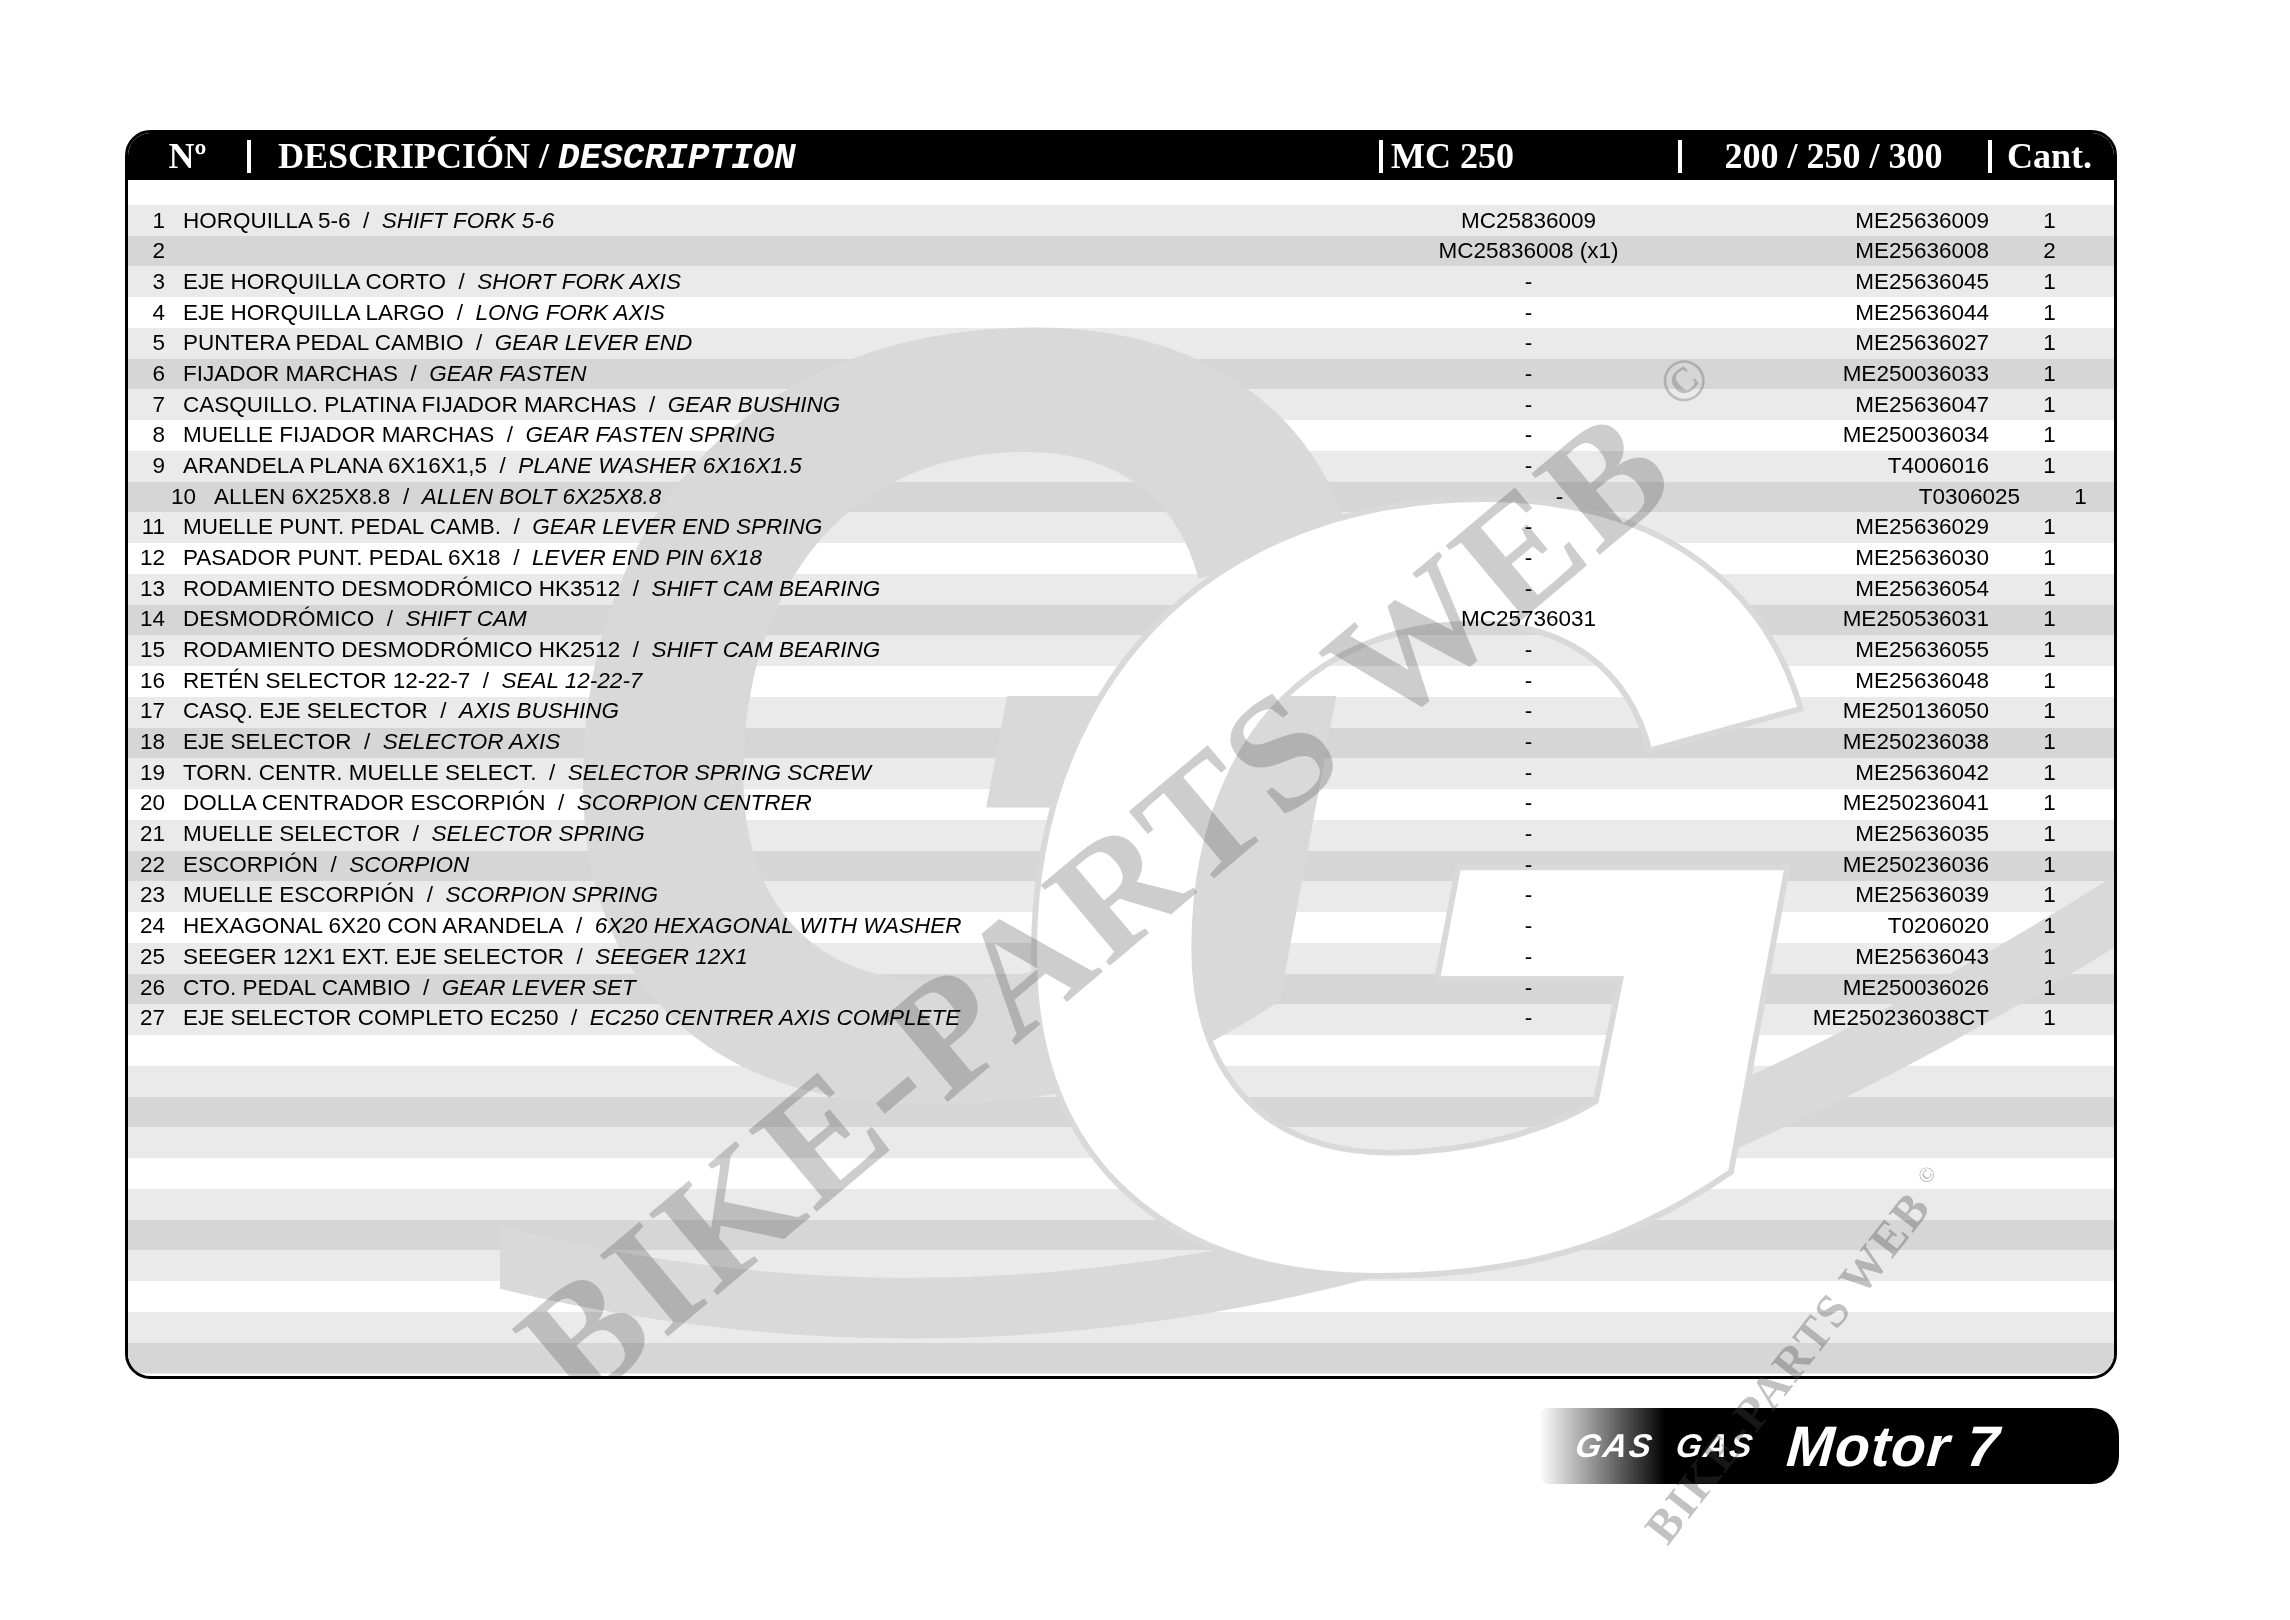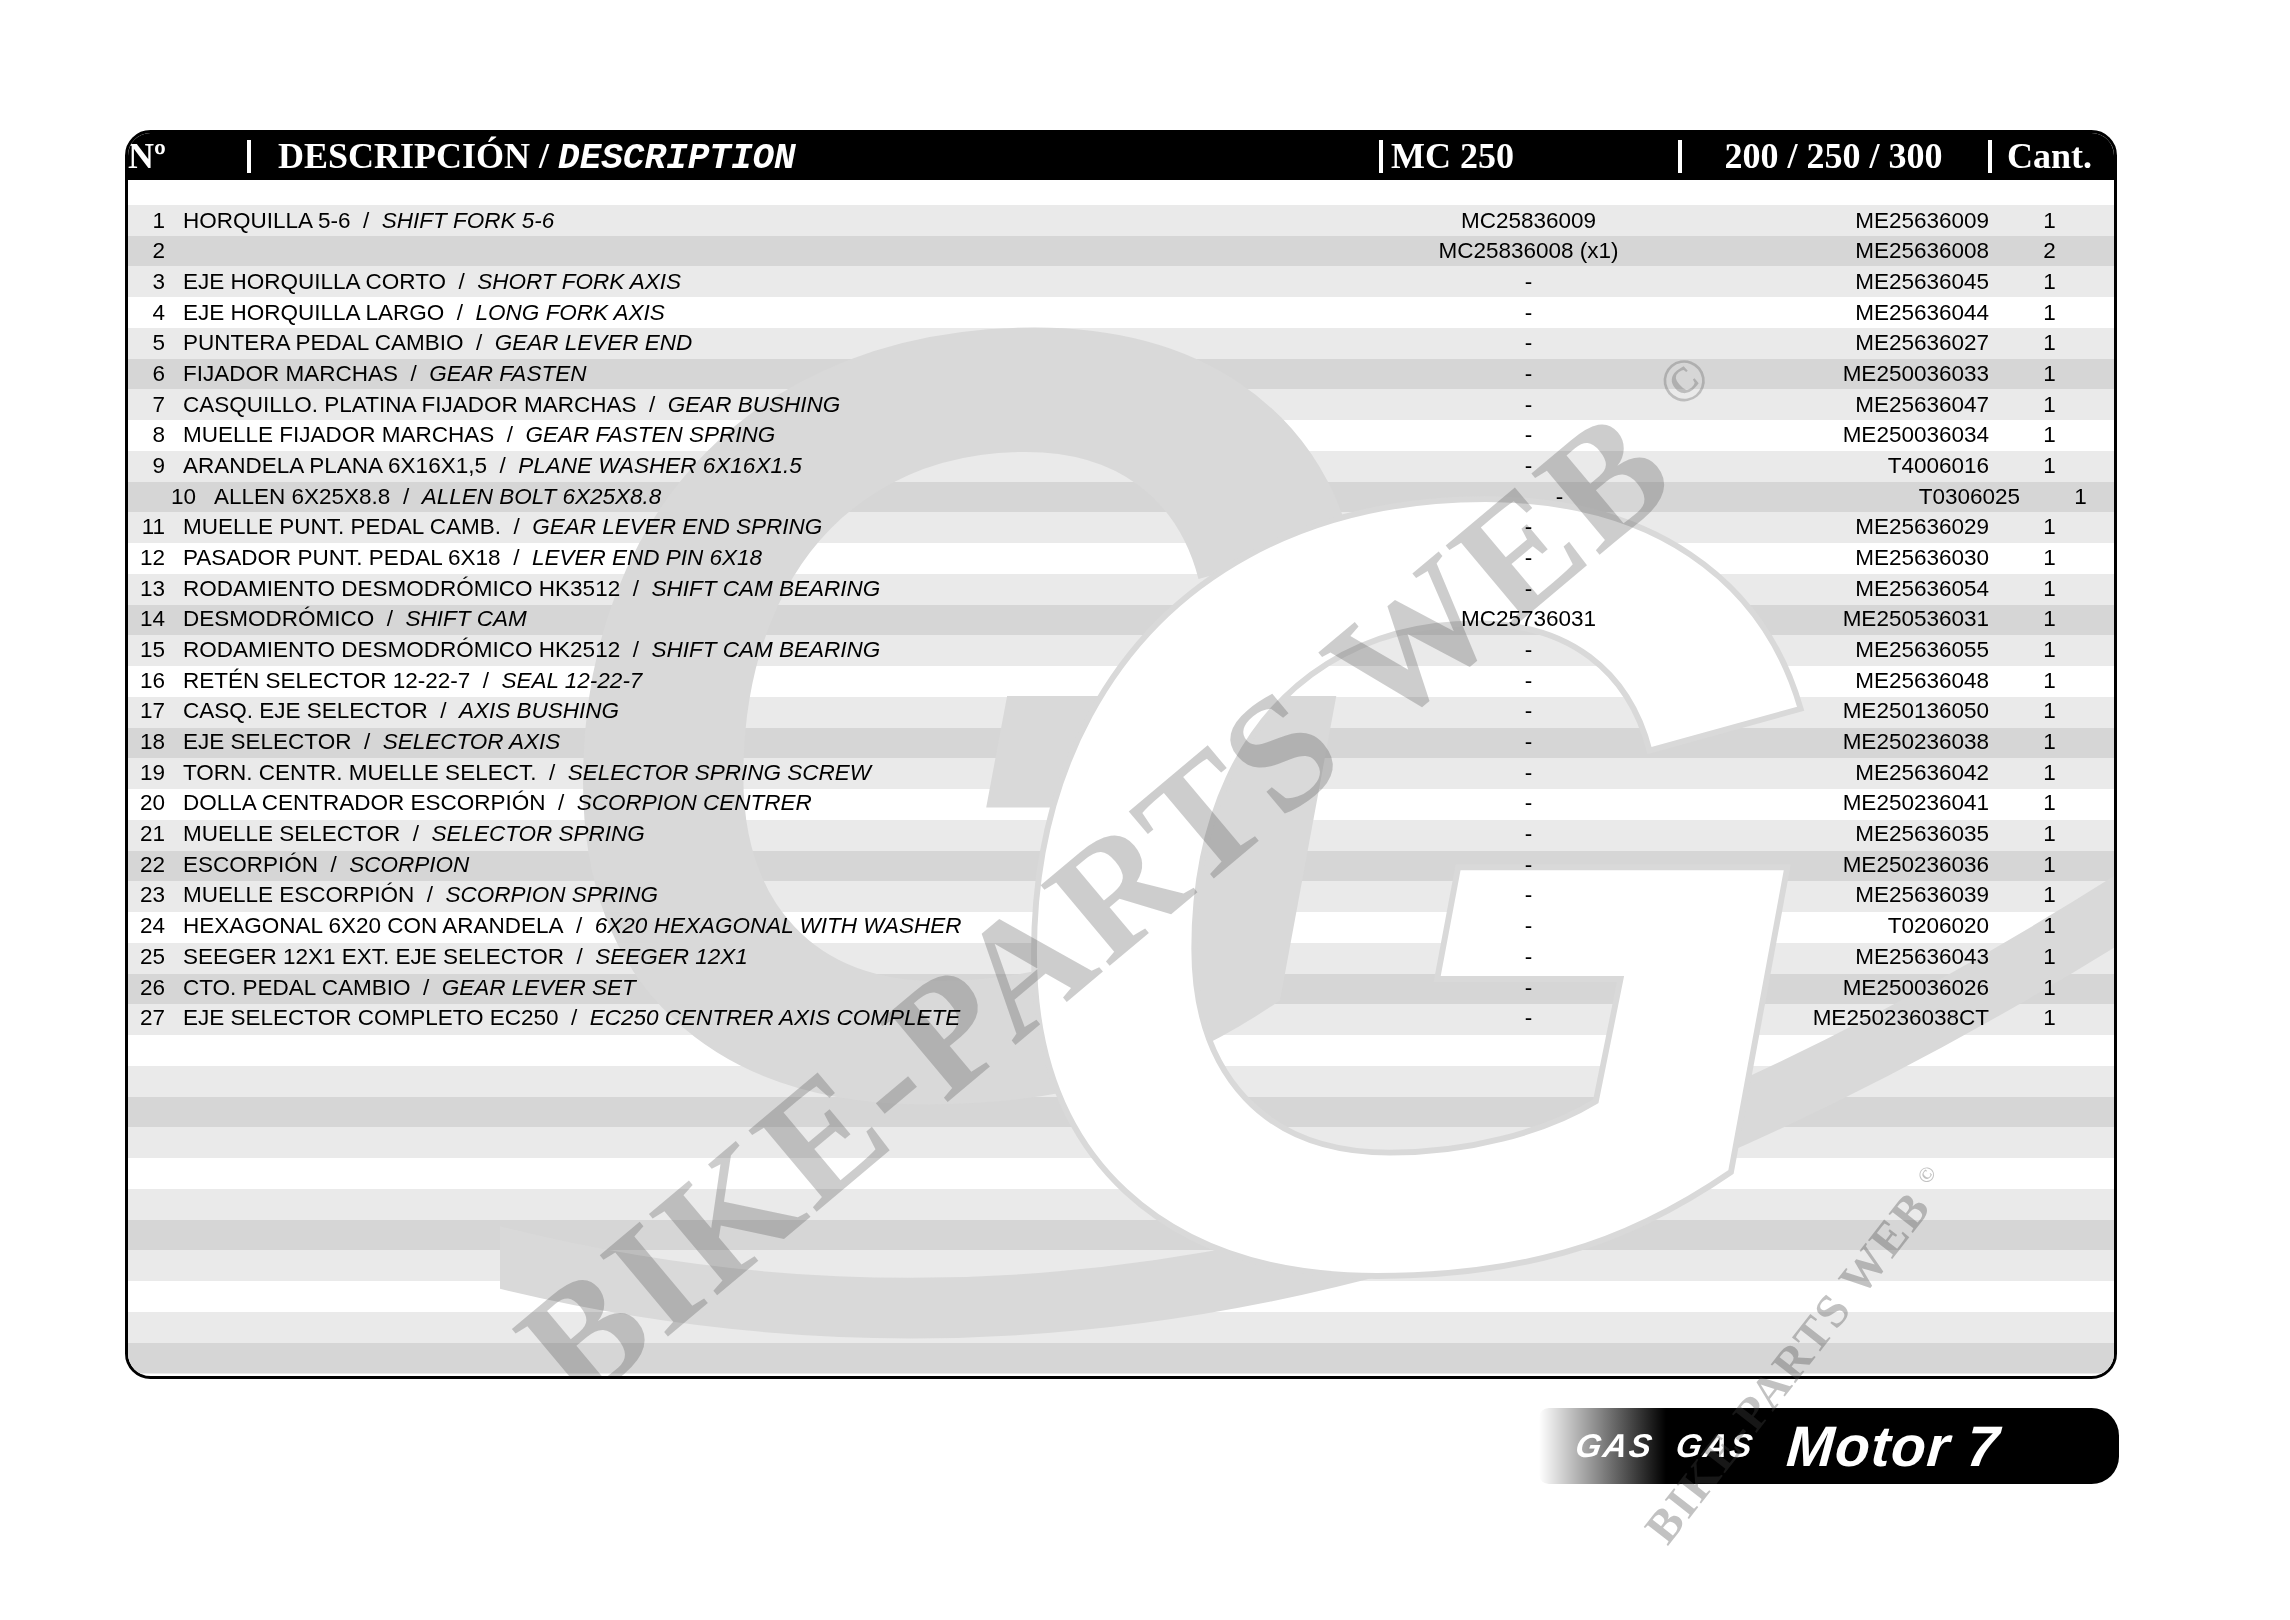--- a/index.html
+++ b/index.html
@@ -7,21 +7,21 @@
         font-family:"Liberation Sans",sans-serif;}
 
   
   #parts-table{position:absolute;left:125px;top:130px;width:1992px;height:1249px;
       border:3.9px solid #000;border-radius:25.5px;overflow:hidden;background:#fff;box-sizing:border-box;}
 
   
   #table-header{position:absolute;left:0;top:0;width:100%;height:47px;background:#000;color:#fff;
       font-family:"Liberation Serif",serif;font-weight:bold;font-size:36px;line-height:47px;}
   .hdr-cell{position:absolute;top:0;height:47px;white-space:nowrap;}
-  #hdr-no{left:0;width:119px;text-align:left;}
+  #hdr-no{left:0;width:119px;text-align:center;}
   #hdr-desc{left:150px;}
   #hdr-desc .hdr-en{font-style:italic;font-family:Liberation Mono, monospace;}
   #hdr-mc{left:1251px;width:255px;text-align:center;padding-right:108px;box-sizing:border-box;}
   #hdr-models{left:1550px;width:311px;text-align:center;}
   #hdr-qty{left:1860px;width:123px;text-align:center;}
   .hdr-sep{position:absolute;top:6.9px;width:3.9px;height:33px;background:#fff;}
 
   
   #table-stripes{position:absolute;left:0;top:72px;width:100%;height:1169px;
      background:repeating-linear-gradient(to bottom,

